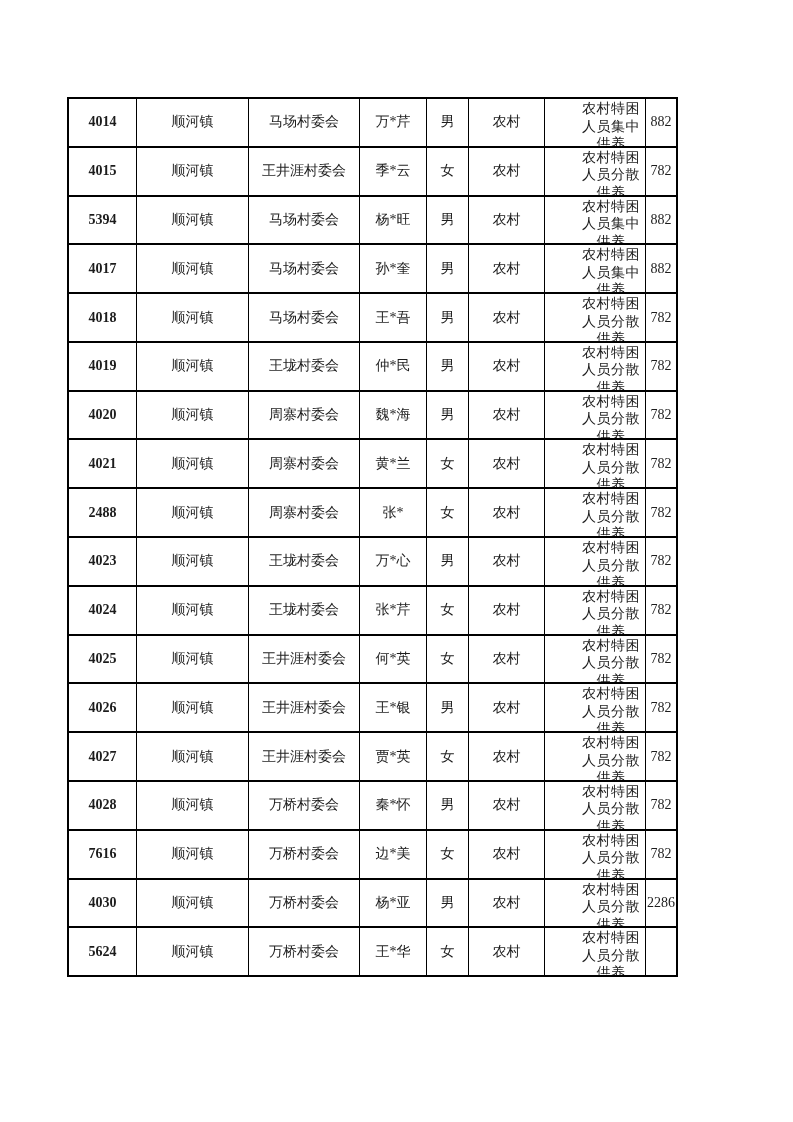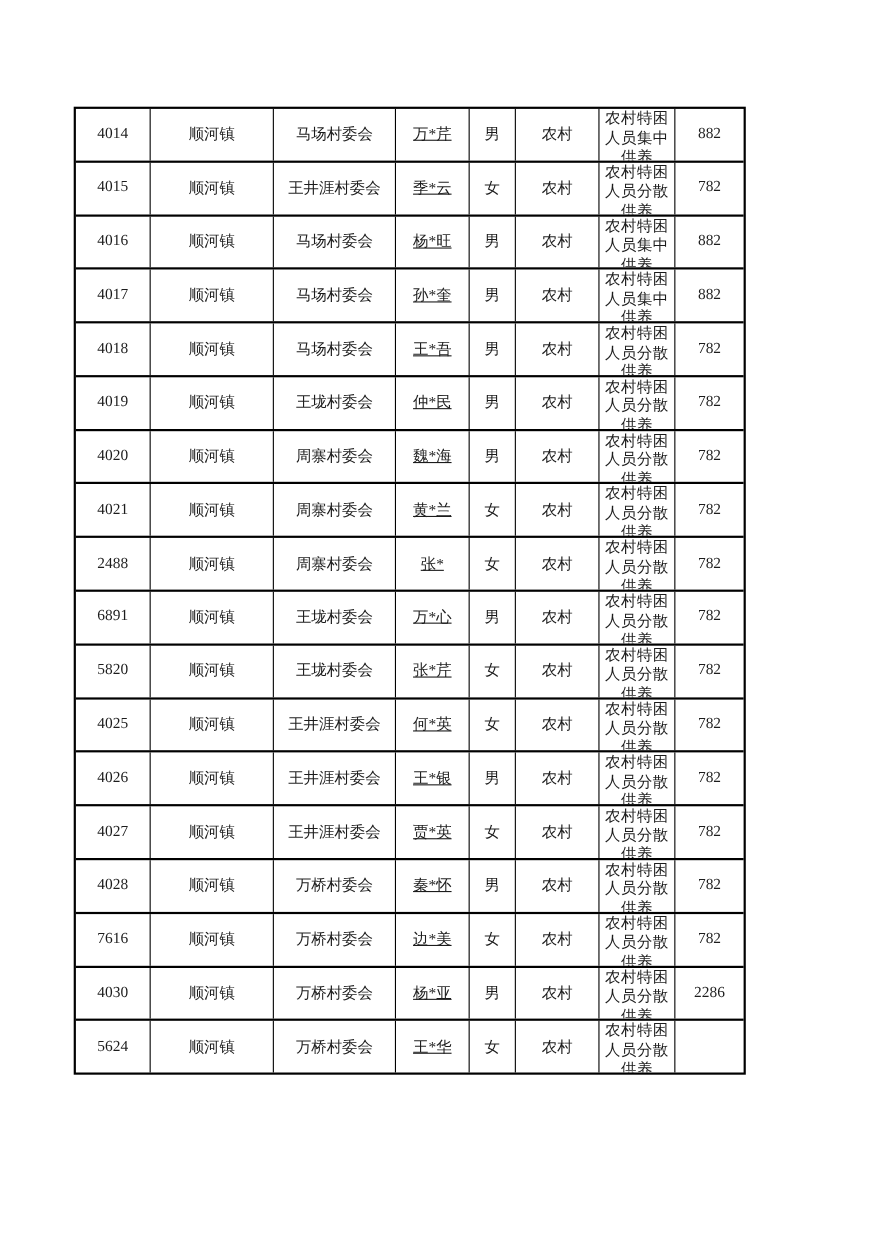--- a/index.html
+++ b/index.html
@@ -30,35 +30,36 @@
   .row:last-child { border-bottom:none; }
   .cell {
     box-sizing:border-box;
     border-right:1.5px solid #000;
     display:flex; align-items:center; justify-content:center;
     font-size:14px;
     overflow:hidden;
     white-space:nowrap;
   }
   .cell:last-child { border-right:none; }
-  .c-id      { flex:0 0 68px; }
+  .c-id      { flex:0 0 68px;font-weight:bold; }
   .c-town    { flex:0 0 112px;font-family:Liberation Mono, monospace; }
   .c-village { flex:0 0 111px;font-family:Liberation Mono, monospace; }
-  .c-name    { flex:0 0 67px;text-decoration:underline; }
+  .c-name    { flex:0 0 67px; }
   .c-gender  { flex:0 0 42px; }
   .c-area    { flex:0 0 76px; }
   .c-cat     {
     flex:0 0 69px;
     display:block;
     white-space:normal;
     word-break:break-all;
     text-align:center;
     line-height:17.5px;
     padding-top:1px;
     letter-spacing:0.5px;
+    margin-left:32px;
   }
   .c-amt     { flex:1 1 auto; }
 </style>
 </head>
 <body>
 
 <div class="page">
   <div class="tbl" id="tbl">
       <div class="row">
         <div class="cell c-id">4014</div>
@@ -74,21 +75,21 @@
         <div class="cell c-id">4015</div>
         <div class="cell c-town">顺河镇</div>
         <div class="cell c-village">王井涯村委会</div>
         <div class="cell c-name">季*云</div>
         <div class="cell c-gender">女</div>
         <div class="cell c-area">农村</div>
         <div class="cell c-cat">农村特困人员分散供养</div>
         <div class="cell c-amt">782</div>
       </div>
       <div class="row">
-        <div class="cell c-id">4016</div>
+        <div class="cell c-id">5394</div>
         <div class="cell c-town">顺河镇</div>
         <div class="cell c-village">马场村委会</div>
         <div class="cell c-name">杨*旺</div>
         <div class="cell c-gender">男</div>
         <div class="cell c-area">农村</div>
         <div class="cell c-cat">农村特困人员集中供养</div>
         <div class="cell c-amt">882</div>
       </div>
       <div class="row">
         <div class="cell c-id">4017</div>
@@ -144,31 +145,31 @@
         <div class="cell c-id">2488</div>
         <div class="cell c-town">顺河镇</div>
         <div class="cell c-village">周寨村委会</div>
         <div class="cell c-name">张*</div>
         <div class="cell c-gender">女</div>
         <div class="cell c-area">农村</div>
         <div class="cell c-cat">农村特困人员分散供养</div>
         <div class="cell c-amt">782</div>
       </div>
       <div class="row">
-        <div class="cell c-id">6891</div>
+        <div class="cell c-id">4023</div>
         <div class="cell c-town">顺河镇</div>
         <div class="cell c-village">王垅村委会</div>
         <div class="cell c-name">万*心</div>
         <div class="cell c-gender">男</div>
         <div class="cell c-area">农村</div>
         <div class="cell c-cat">农村特困人员分散供养</div>
         <div class="cell c-amt">782</div>
       </div>
       <div class="row">
-        <div class="cell c-id">5820</div>
+        <div class="cell c-id">4024</div>
         <div class="cell c-town">顺河镇</div>
         <div class="cell c-village">王垅村委会</div>
         <div class="cell c-name">张*芹</div>
         <div class="cell c-gender">女</div>
         <div class="cell c-area">农村</div>
         <div class="cell c-cat">农村特困人员分散供养</div>
         <div class="cell c-amt">782</div>
       </div>
       <div class="row">
         <div class="cell c-id">4025</div>

